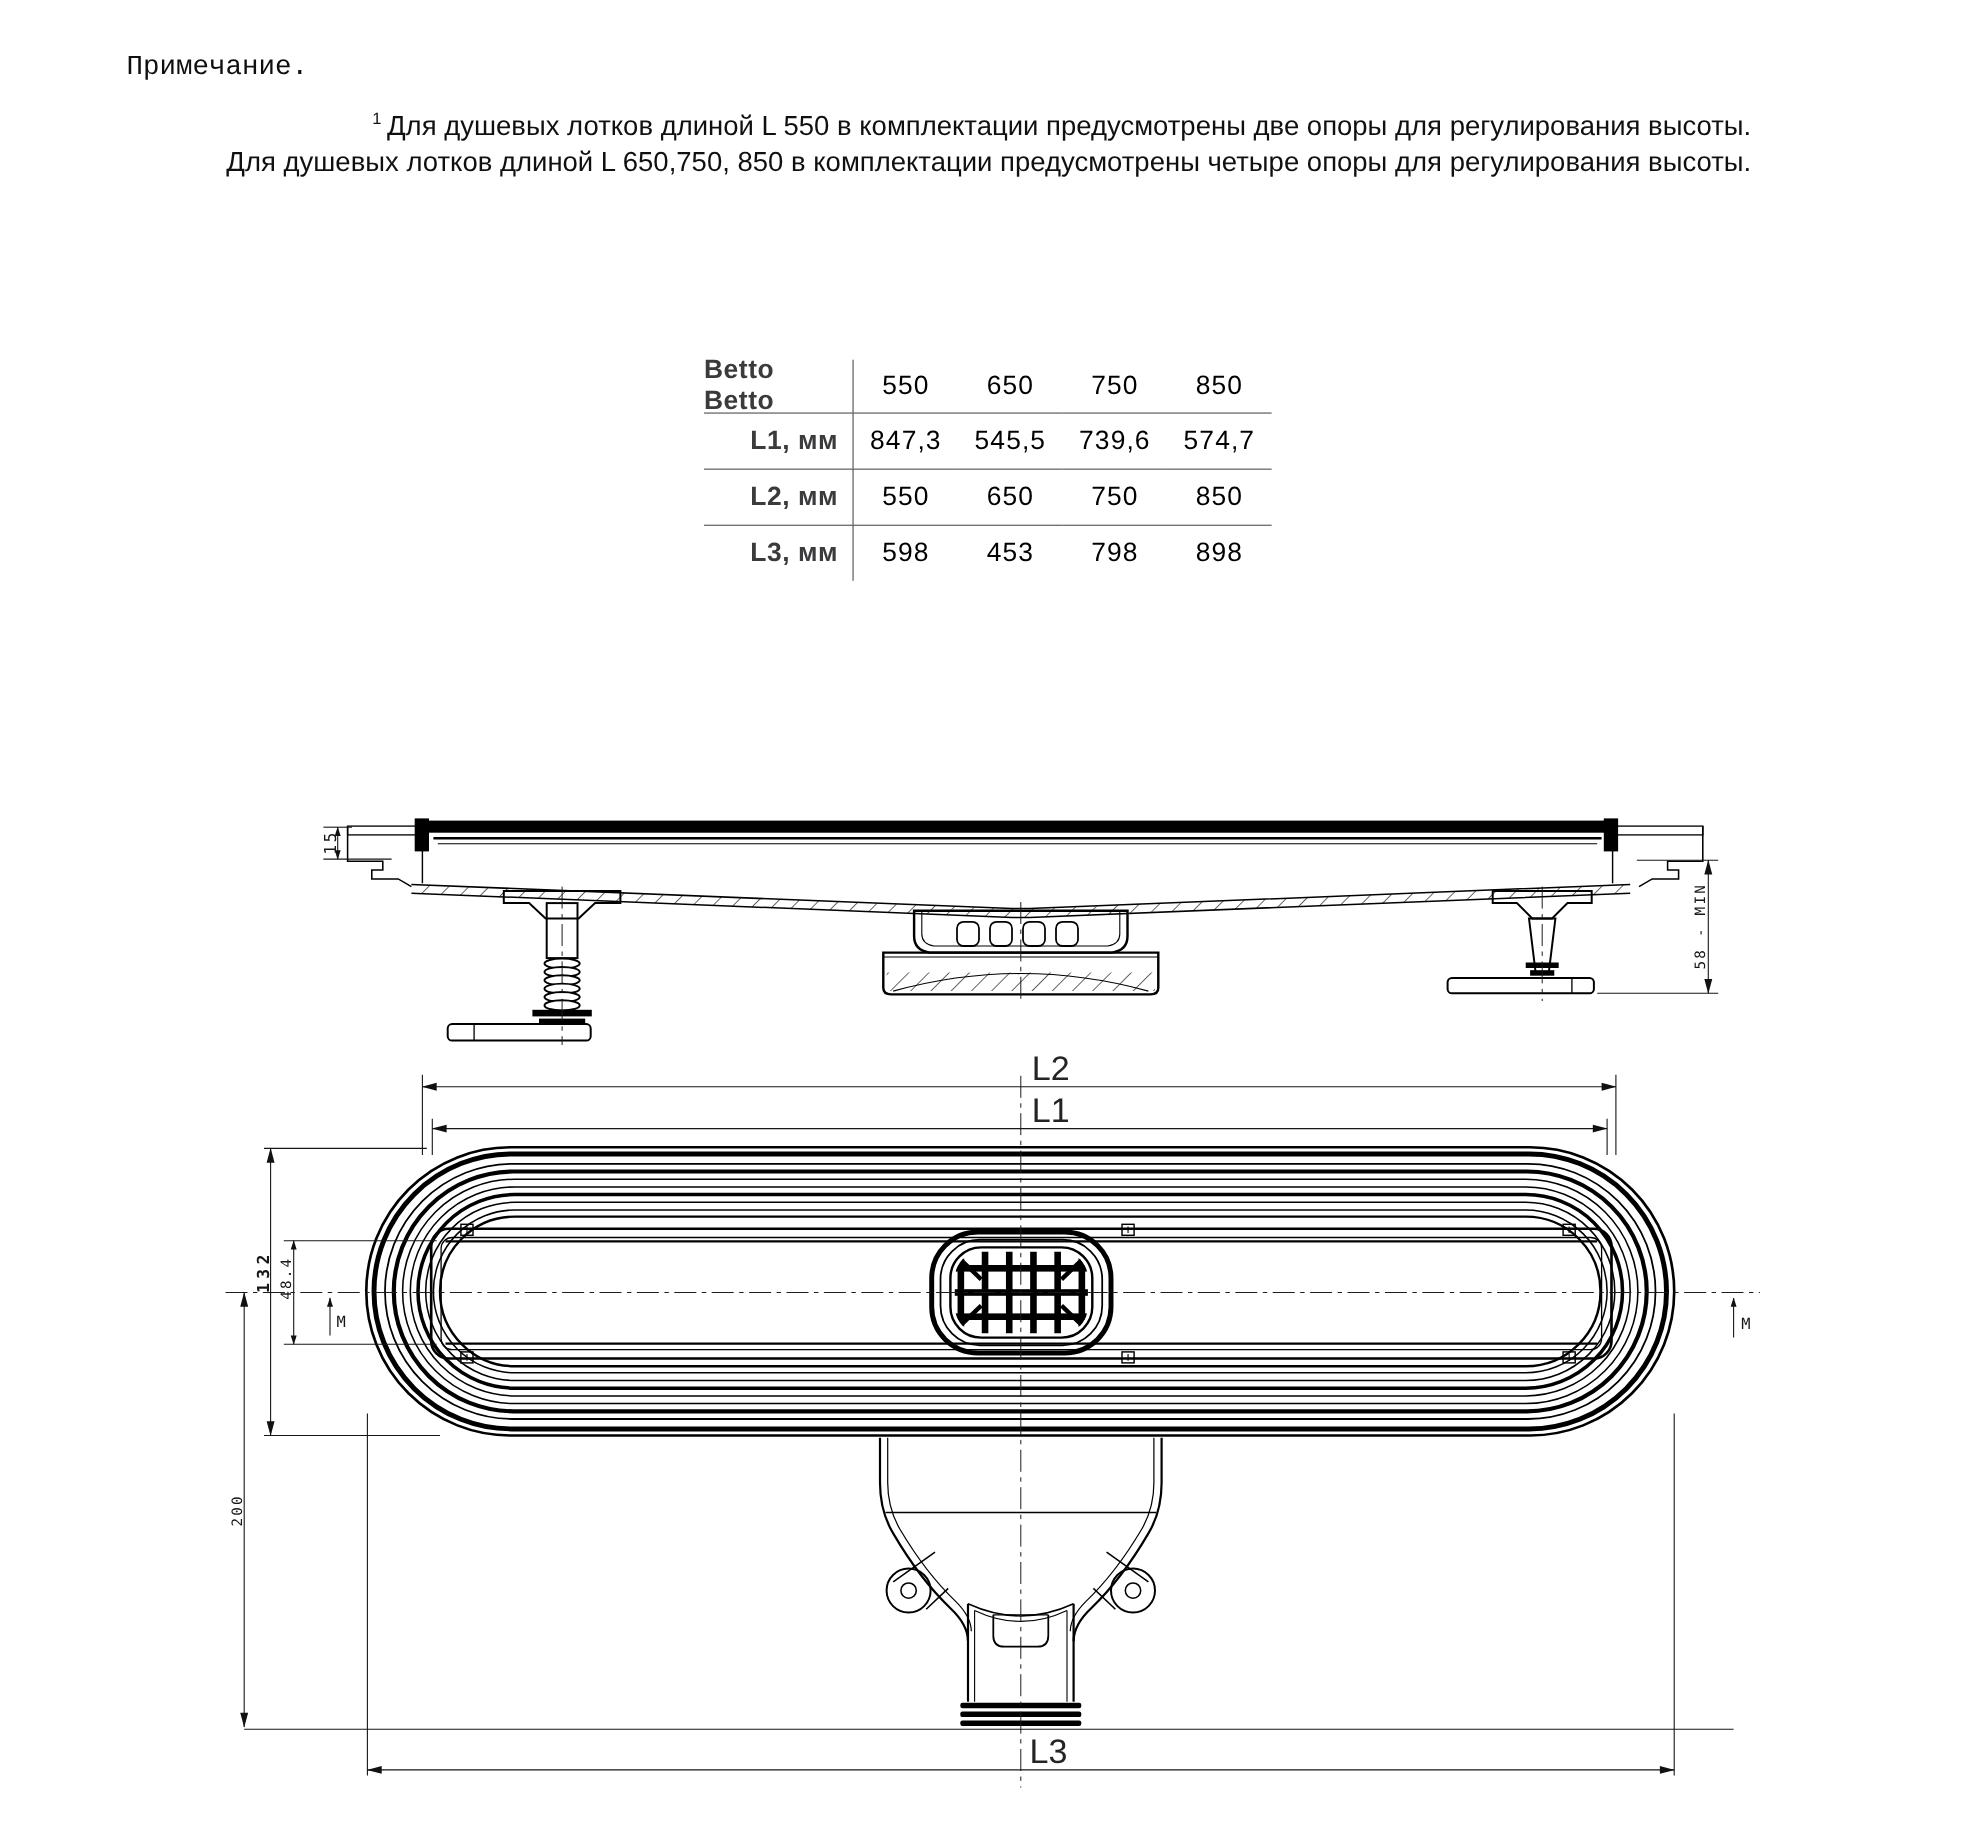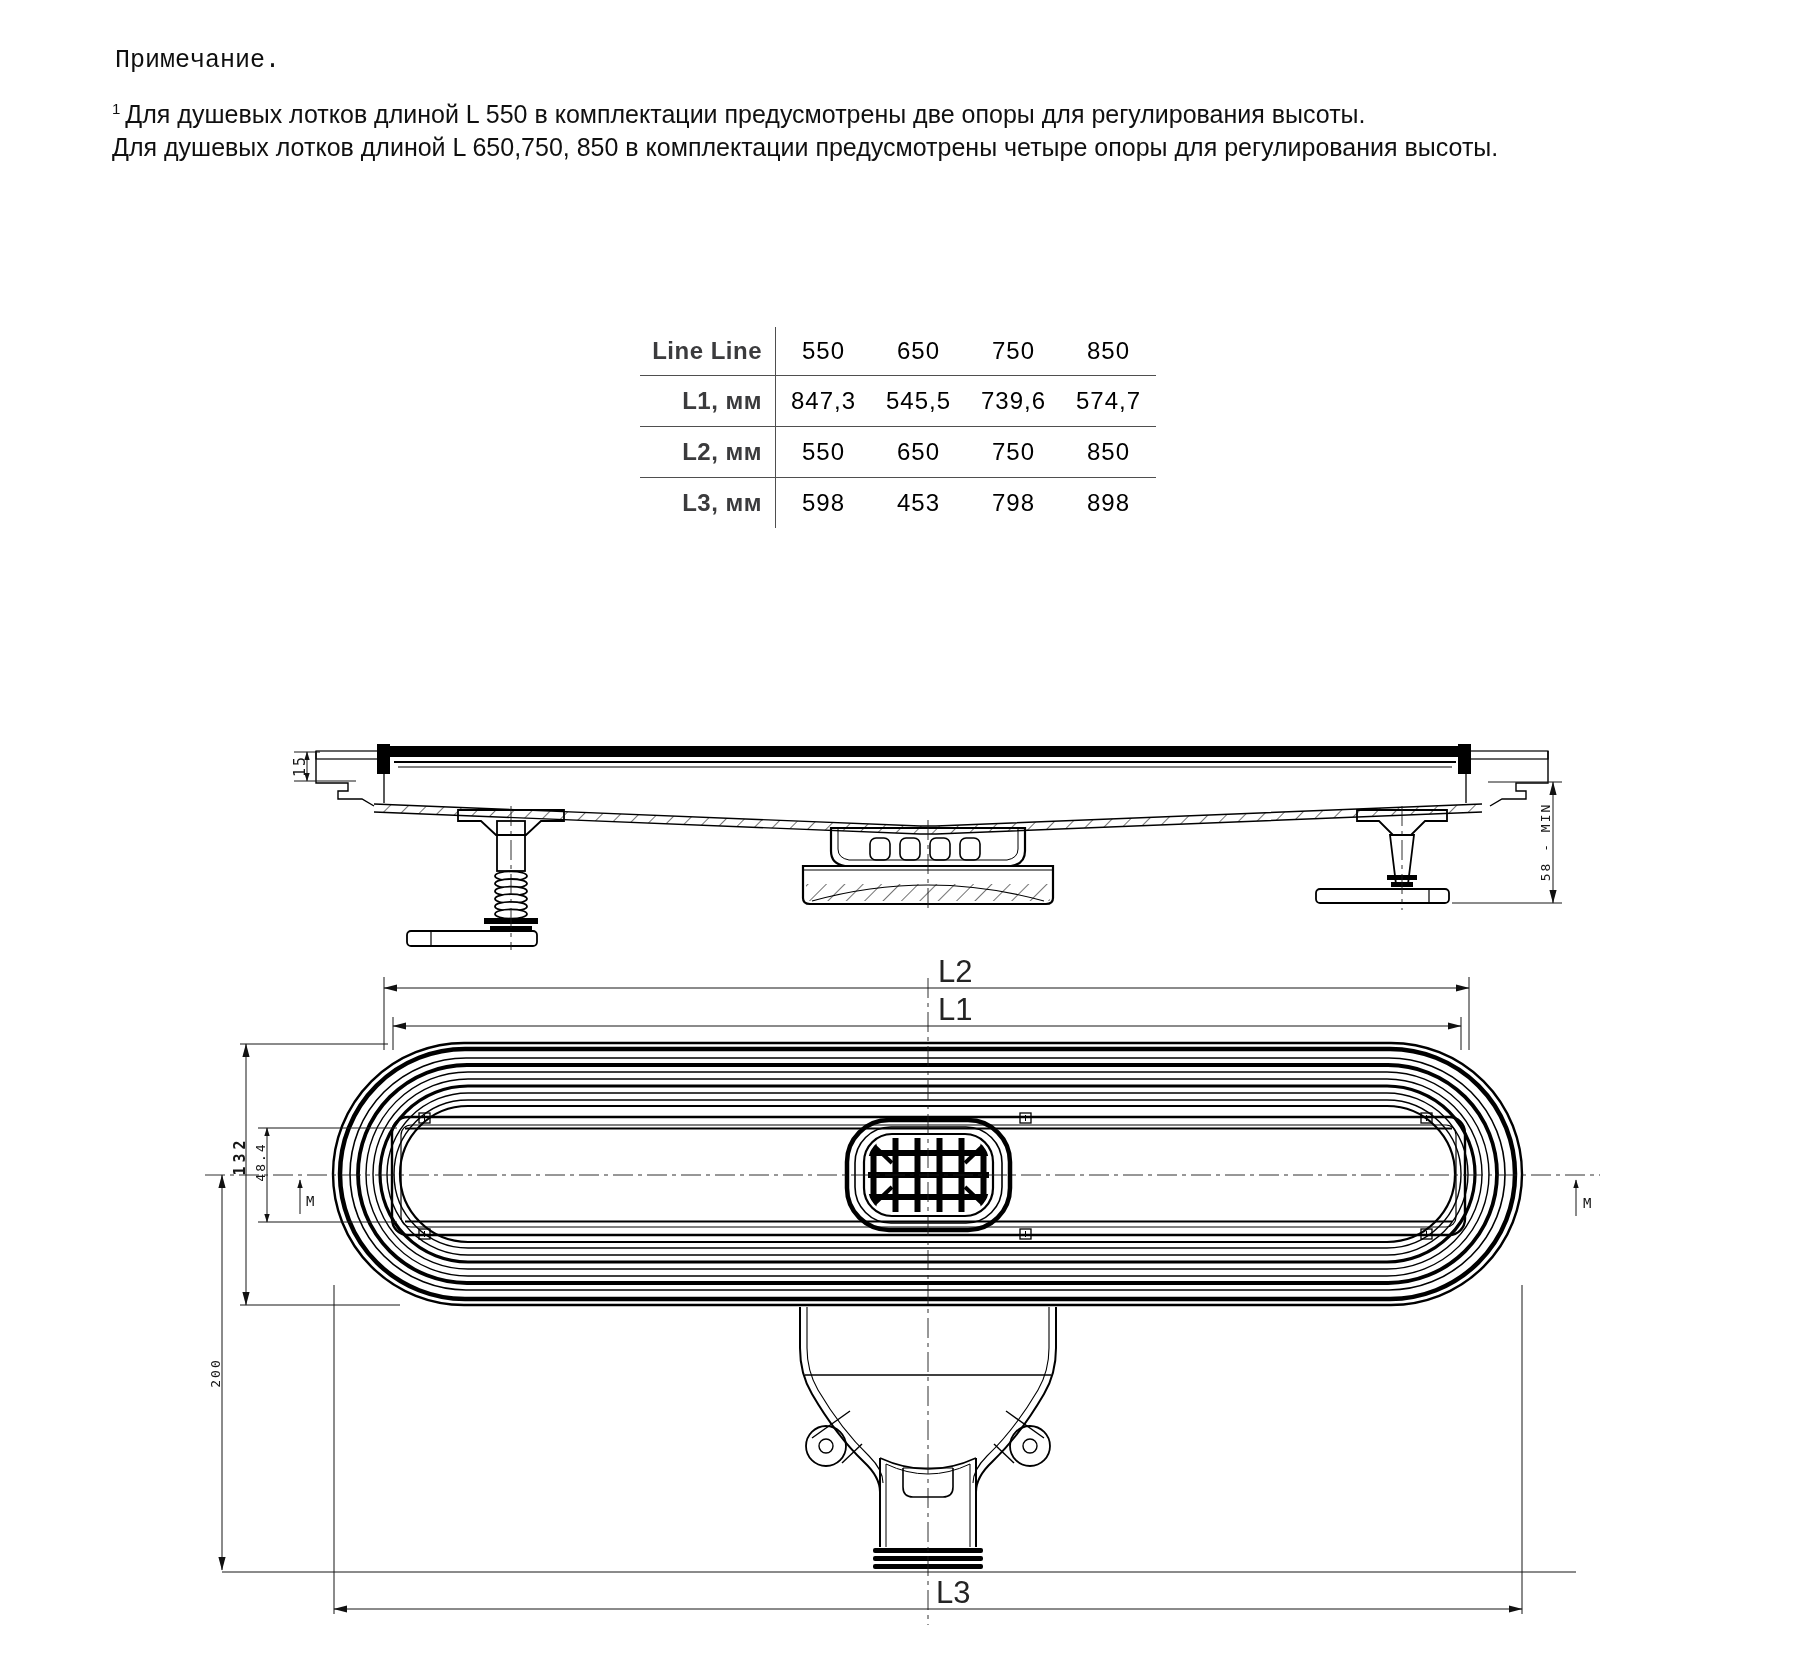--- a/index.html
+++ b/index.html
@@ -1,19 +1,19 @@
 <!DOCTYPE html>
 <html><head>
 <meta charset="utf-8">
 <style>
   html,body{margin:0;padding:0;background:#ffffff;}
   body{width:1800px;height:1677px;position:relative;font-family:"Liberation Sans",sans-serif;}
   .note-title{position:absolute;left:115px;top:46px;font-size:25px;color:#0f0f0f;font-family:Liberation Mono, monospace;}
   .note-body{position:absolute;left:112px;top:92px;font-size:25px;line-height:33px;color:#101010;width:1480px;}
-  .note-line{white-space:nowrap;}
+  .note-line{white-space:nowrap;text-align:right;}
   .note-line sup{font-size:15px;vertical-align:super;margin-right:5px;}
   .spec-table{position:absolute;left:640px;top:327px;display:grid;
     grid-template-columns:136px 95px 95px 95px 95px;
     grid-template-rows:48px 51px 51px 51px;
     font-size:24px;letter-spacing:1px;}
   .cell{display:flex;align-items:center;justify-content:center;color:#000000;box-sizing:border-box;}
   .th{justify-content:flex-end;padding-right:13px;font-weight:bold;color:#3b3b3d;border-right:1.7px solid #4f4f4f;letter-spacing:0.5px;}
   .rb{border-top:1.6px solid #4f4f4f;}
   svg{position:absolute;left:0;top:0;}
   .ln{stroke:#000;fill:none;}
@@ -29,21 +29,21 @@
 </head>
 <body>
 
 <div class="note-title">Примечание.</div>
 <div class="note-body">
   <div class="note-line"><sup>1</sup><span>Для душевых лотков длиной L 550 в комплектации предусмотрены две опоры для регулирования высоты.</span></div>
   <div class="note-line"><span>Для душевых лотков длиной L 650,750, 850 в комплектации предусмотрены четыре опоры для регулирования высоты.</span></div>
 </div>
 
 <div class="spec-table">
-  <div class="cell th">Line Line</div>
+  <div class="cell th">Betto Betto</div>
   <div class="cell">550</div>
   <div class="cell">650</div>
   <div class="cell">750</div>
   <div class="cell">850</div>
 
   <div class="cell th rb">L1, мм</div>
   <div class="cell rb">847,3</div>
   <div class="cell rb">545,5</div>
   <div class="cell rb">739,6</div>
   <div class="cell rb">574,7</div>

